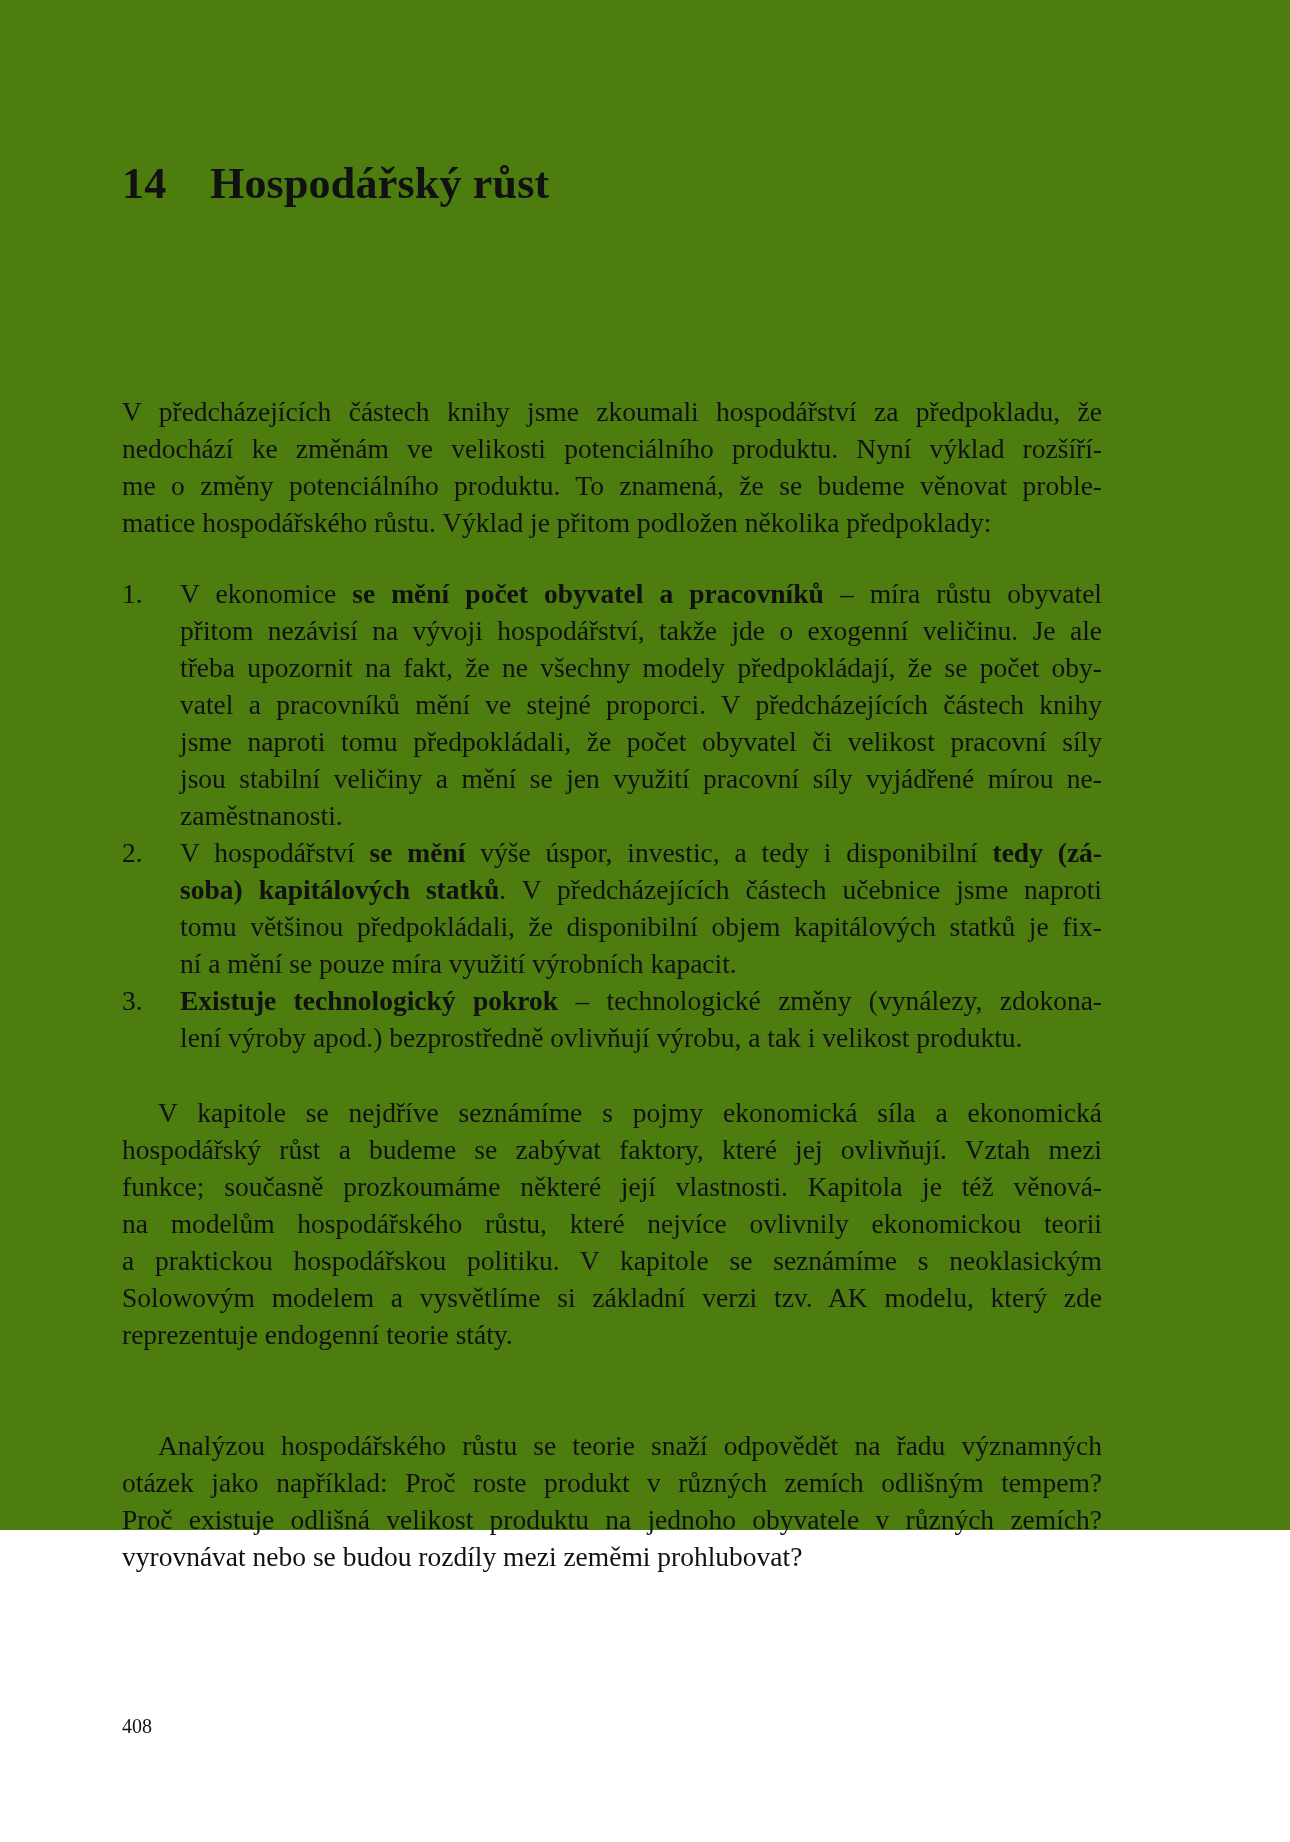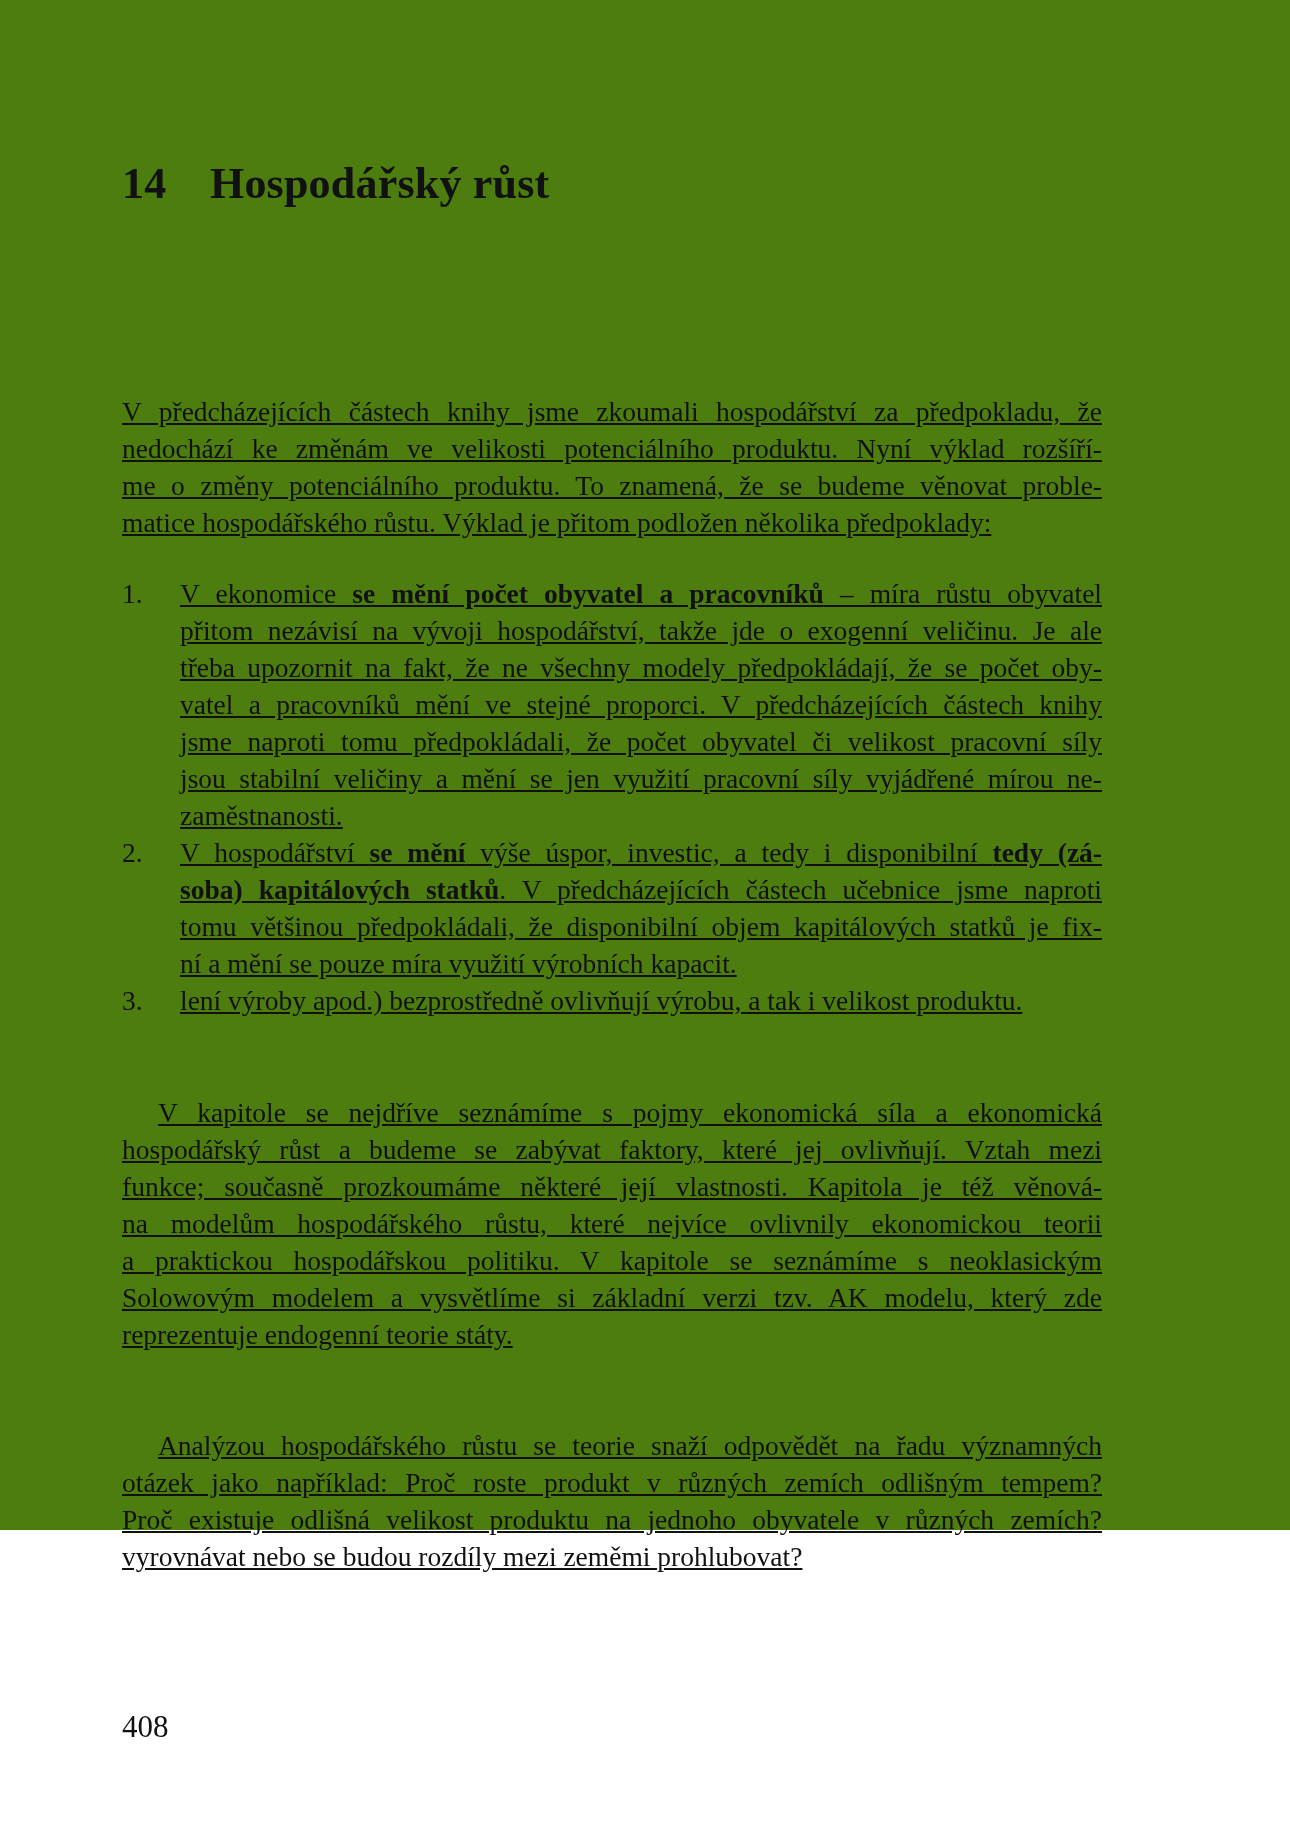--- a/index.html
+++ b/index.html
@@ -41,21 +41,20 @@
       left: 122px;
       width: 980px;
       font-size: 27.5px;
     }
     .line {
       height: 37px;
       line-height: 37px;
       white-space: nowrap;
       text-align: justify;
       text-align-last: justify;
-      text-decoration: underline;
     }
     .line.last {
       text-align-last: left;
     }
     .line.indent {
       padding-left: 36px;
     }
     .list-item {
       position: relative;
     }
@@ -70,21 +69,21 @@
     .list-item .body {
       margin-left: 58px;
     }
     b {
       font-weight: bold;
     }
     .page-number {
       position: absolute;
       left: 122px;
       top: 1708px;
-      font-size: 31px;
+      font-size: 20px;
       line-height: 37px;
     }
   </style>
 </head>
 <body>
 
 <div class="page">
 
   <h1 class="chapter-title" style="margin:0;">
     <span class="num">14</span><span>Hospodářský růst</span>
@@ -118,20 +117,21 @@
         <div class="line"><span>V hospodářství </span><b>se mění</b><span> výše úspor, investic, a tedy i disponibilní </span><b>tedy (zá-</b></div>
         <div class="line"><b>soba) kapitálových statků</b><span>. V předcházejících částech učebnice jsme naproti</span></div>
         <div class="line">tomu většinou předpokládali, že disponibilní objem kapitálových statků je fix-</div>
         <div class="line last">ní a mění se pouze míra využití výrobních kapacit.</div>
       </div>
     </div>
 
     <div class="list-item">
       <span class="marker">3.</span>
       <div class="body">
+        <div class="line"><b>Existuje technologický pokrok</b><span> – technologické změny (vynálezy, zdokona-</span></div>
         <div class="line last">lení výroby apod.) bezprostředně ovlivňují výrobu, a tak i velikost produktu.</div>
       </div>
     </div>
 
   </div>
 
   <div class="block" style="top: 1094px;">
     <div class="line indent">V kapitole se nejdříve seznámíme s pojmy ekonomická síla a ekonomická</div>
     <div class="line">hospodářský růst a budeme se zabývat faktory, které jej ovlivňují. Vztah mezi</div>
     <div class="line">funkce; současně prozkoumáme některé její vlastnosti. Kapitola je též věnová-</div>

